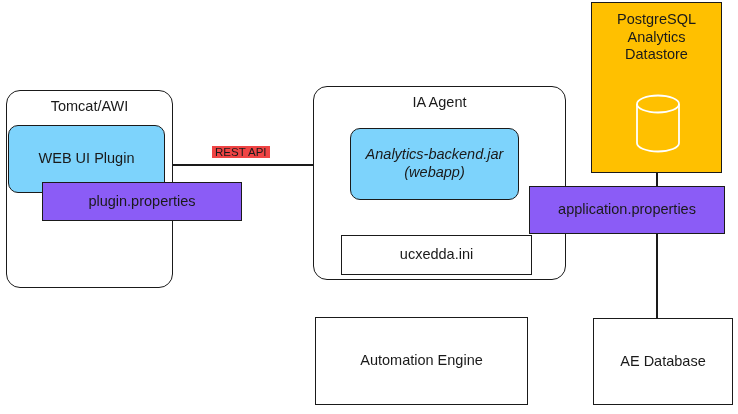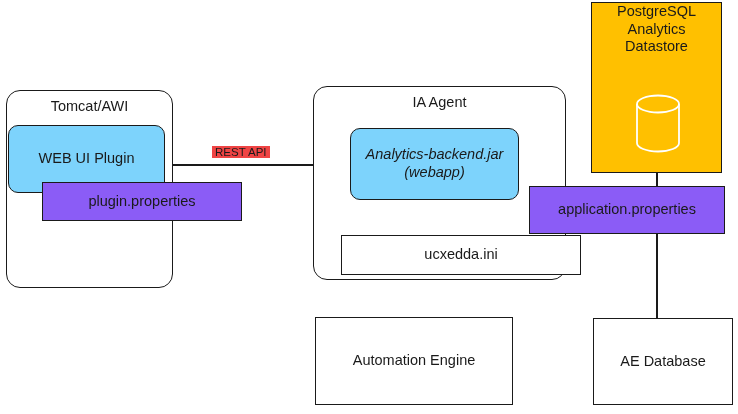--- a/index.html
+++ b/index.html
@@ -60,20 +60,21 @@
     background: #8b5cf6;
     font-size: 14.5px;
     z-index: 6;
   }
   
   .datastore {
     border: 1.6px solid #1a1a1a;
     background: #FFC000;
     align-items: flex-start;
     justify-content: center;
+    padding-top: 8px;
     font-size: 14.5px;
     z-index: 4;
   }
   .datastore .ds-label {
     display: block;
     width: 100%;
   }
   .cyl {
     position: absolute;
     z-index: 5;
@@ -129,25 +130,25 @@
     <span class="ds-label multiline">PostgreSQL
 Analytics
 Datastore</span>
   </div>
 
   <svg class="cyl" style="left:633px; top:93px;" width="50" height="64" viewBox="0 0 50 64">
     <ellipse cx="25" cy="11" rx="21" ry="8.5" fill="none" stroke="#ffffff" stroke-width="1.8"></ellipse>
     <path d="M4 11 L4 50 A21 8.5 0 0 0 46 50 L46 11" fill="none" stroke="#ffffff" stroke-width="1.8"></path>
   </svg>
 
-  <div class="node rect" style="left:341px; top:235px; width:240px; height:40px;">
+  <div class="node rect" style="left:341px; top:235px; width:191px; height:40px;">
     <span>ucxedda.ini</span>
   </div>
 
-  <div class="node rect" style="left:315px; top:317px; width:198px; height:88px;">
+  <div class="node rect" style="left:315px; top:317px; width:213px; height:88px;">
     <span>Automation Engine</span>
   </div>
 
   <div class="node rect" style="left:593px; top:318px; width:140px; height:87px;">
     <span>AE Database</span>
   </div>
 
   <div class="node file-note" style="left:42px; top:182px; width:200px; height:39px;">
     <span>plugin.properties</span>
   </div>

